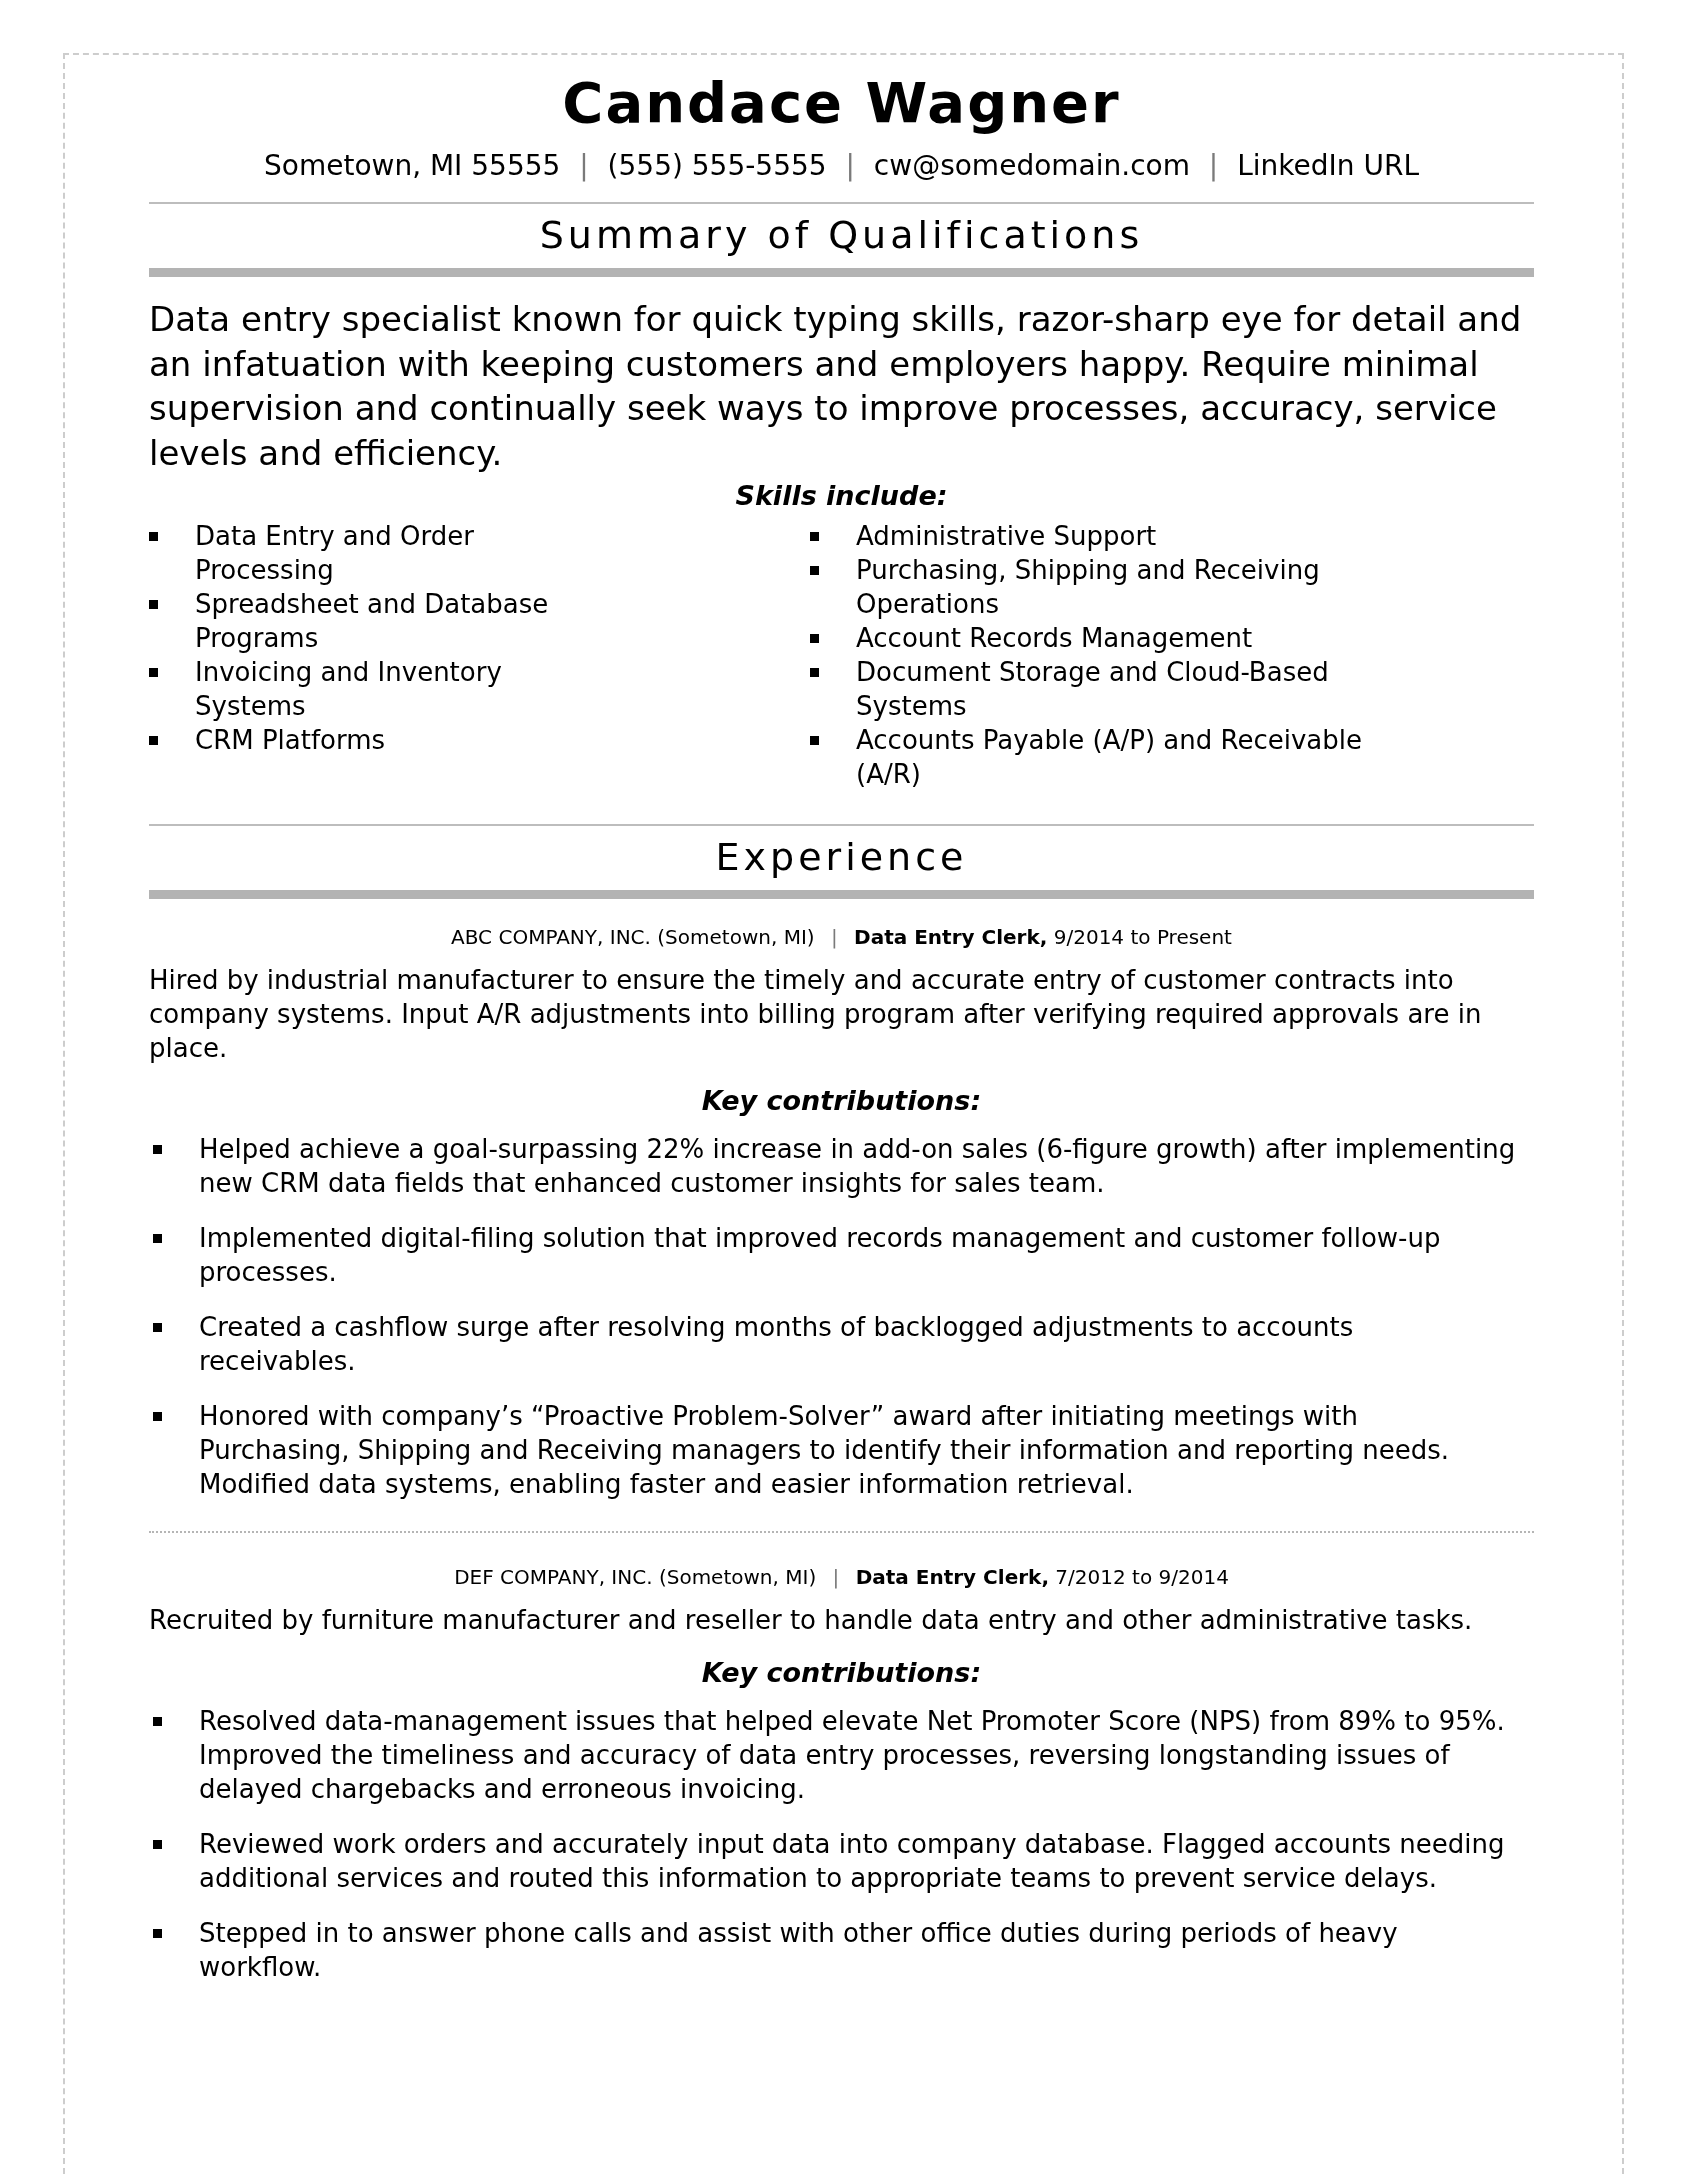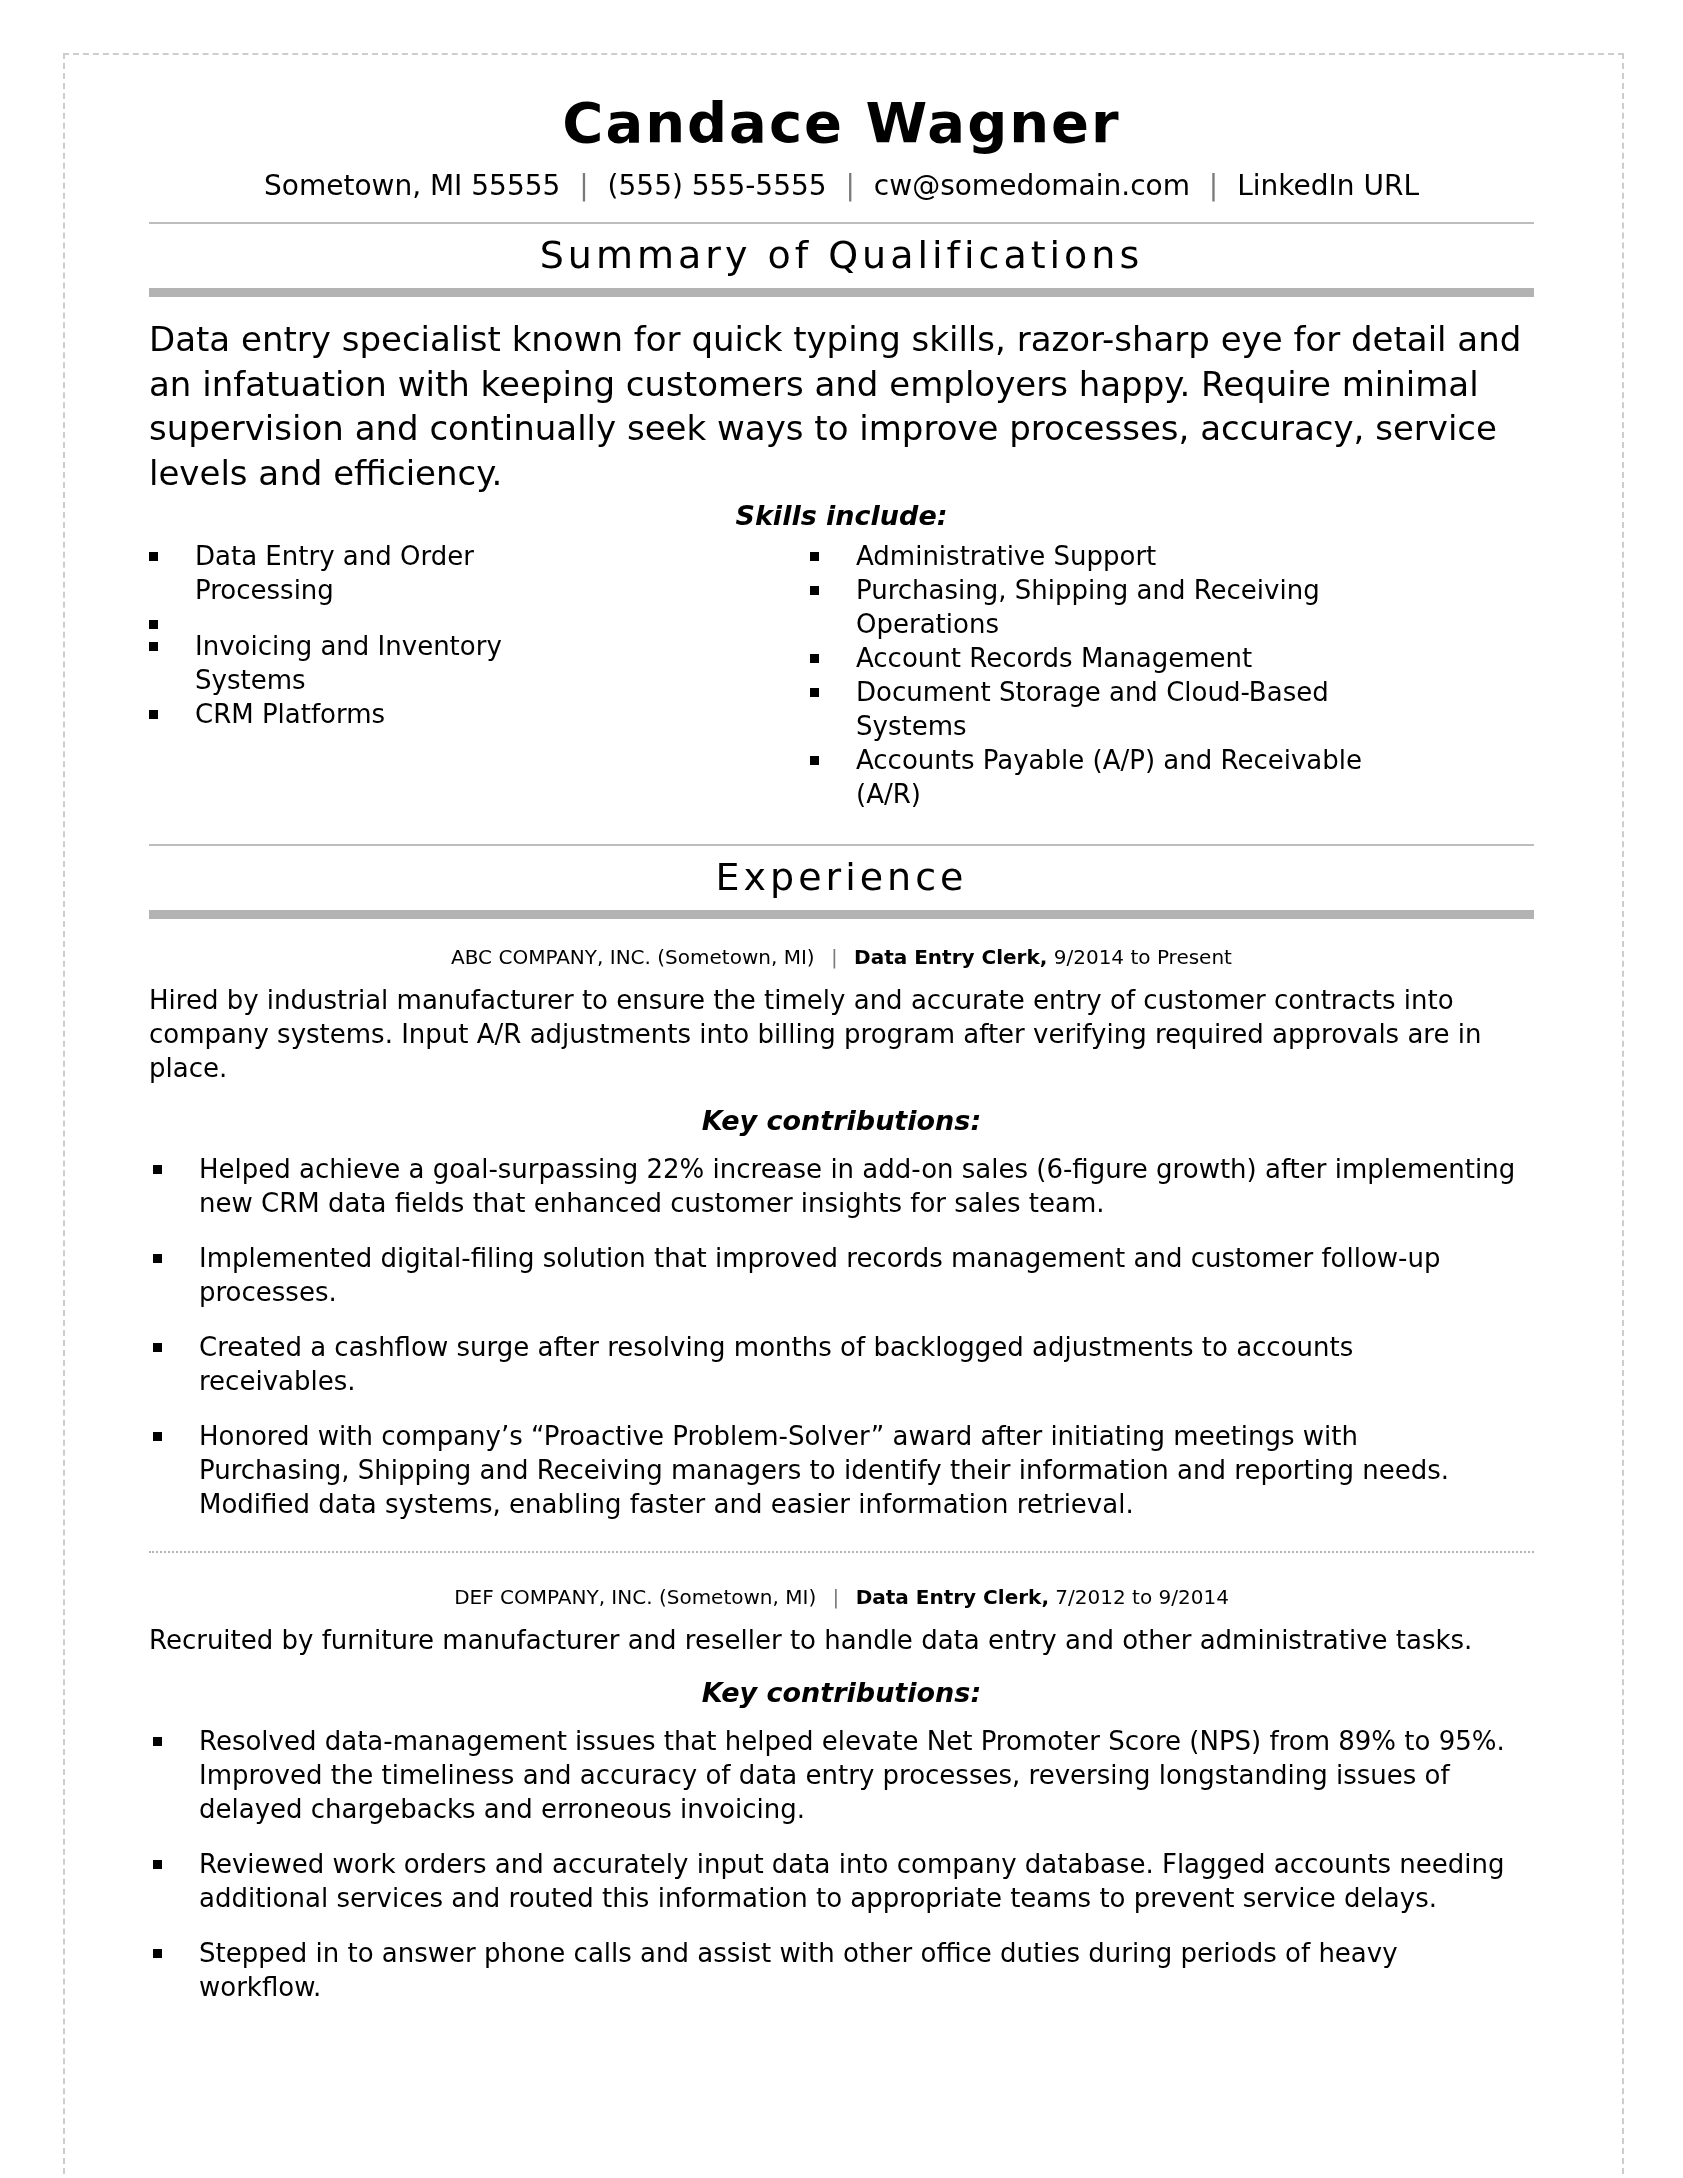--- a/index.html
+++ b/index.html
@@ -12,21 +12,21 @@
     color: #000000;
     font-family: "DejaVu Sans", "Liberation Sans", sans-serif;
     overflow: hidden;
   }
   .page-border {
     position: absolute;
     top: 53px; left: 63px; right: 59px; bottom: -6px;
     border: 2px dashed #cdcdcd;
     pointer-events: none;
   }
-  .content { position: relative; padding: 90px 149px 0 149px; }
+  .content { position: relative; padding: 51px 149px 0 149px; margin-top: 19px; }
 
   .name {
     margin: 0;
     text-align: center;
     font-size: 56px;
     font-weight: 700;
     letter-spacing: 2px;
   }
   .contact { text-align: center; font-size: 28px; margin-top: 14px; }
   .sep { color: #7a7a7a; padding: 0 10px; }
@@ -108,20 +108,21 @@
       <li class="skill-item">
         <span class="bcol">
             <span class="sq"></span>
           </span>
         <span class="skill-text">Data Entry and Order Processing</span>
       </li>
       <li class="skill-item">
         <span class="bcol">
             <span class="sq"></span>
           </span>
+        <span class="skill-text">Spreadsheet and Database Programs</span>
       </li>
       <li class="skill-item">
         <span class="bcol">
             <span class="sq"></span>
           </span>
         <span class="skill-text">Invoicing and Inventory Systems</span>
       </li>
       <li class="skill-item">
         <span class="bcol">
             <span class="sq"></span>

